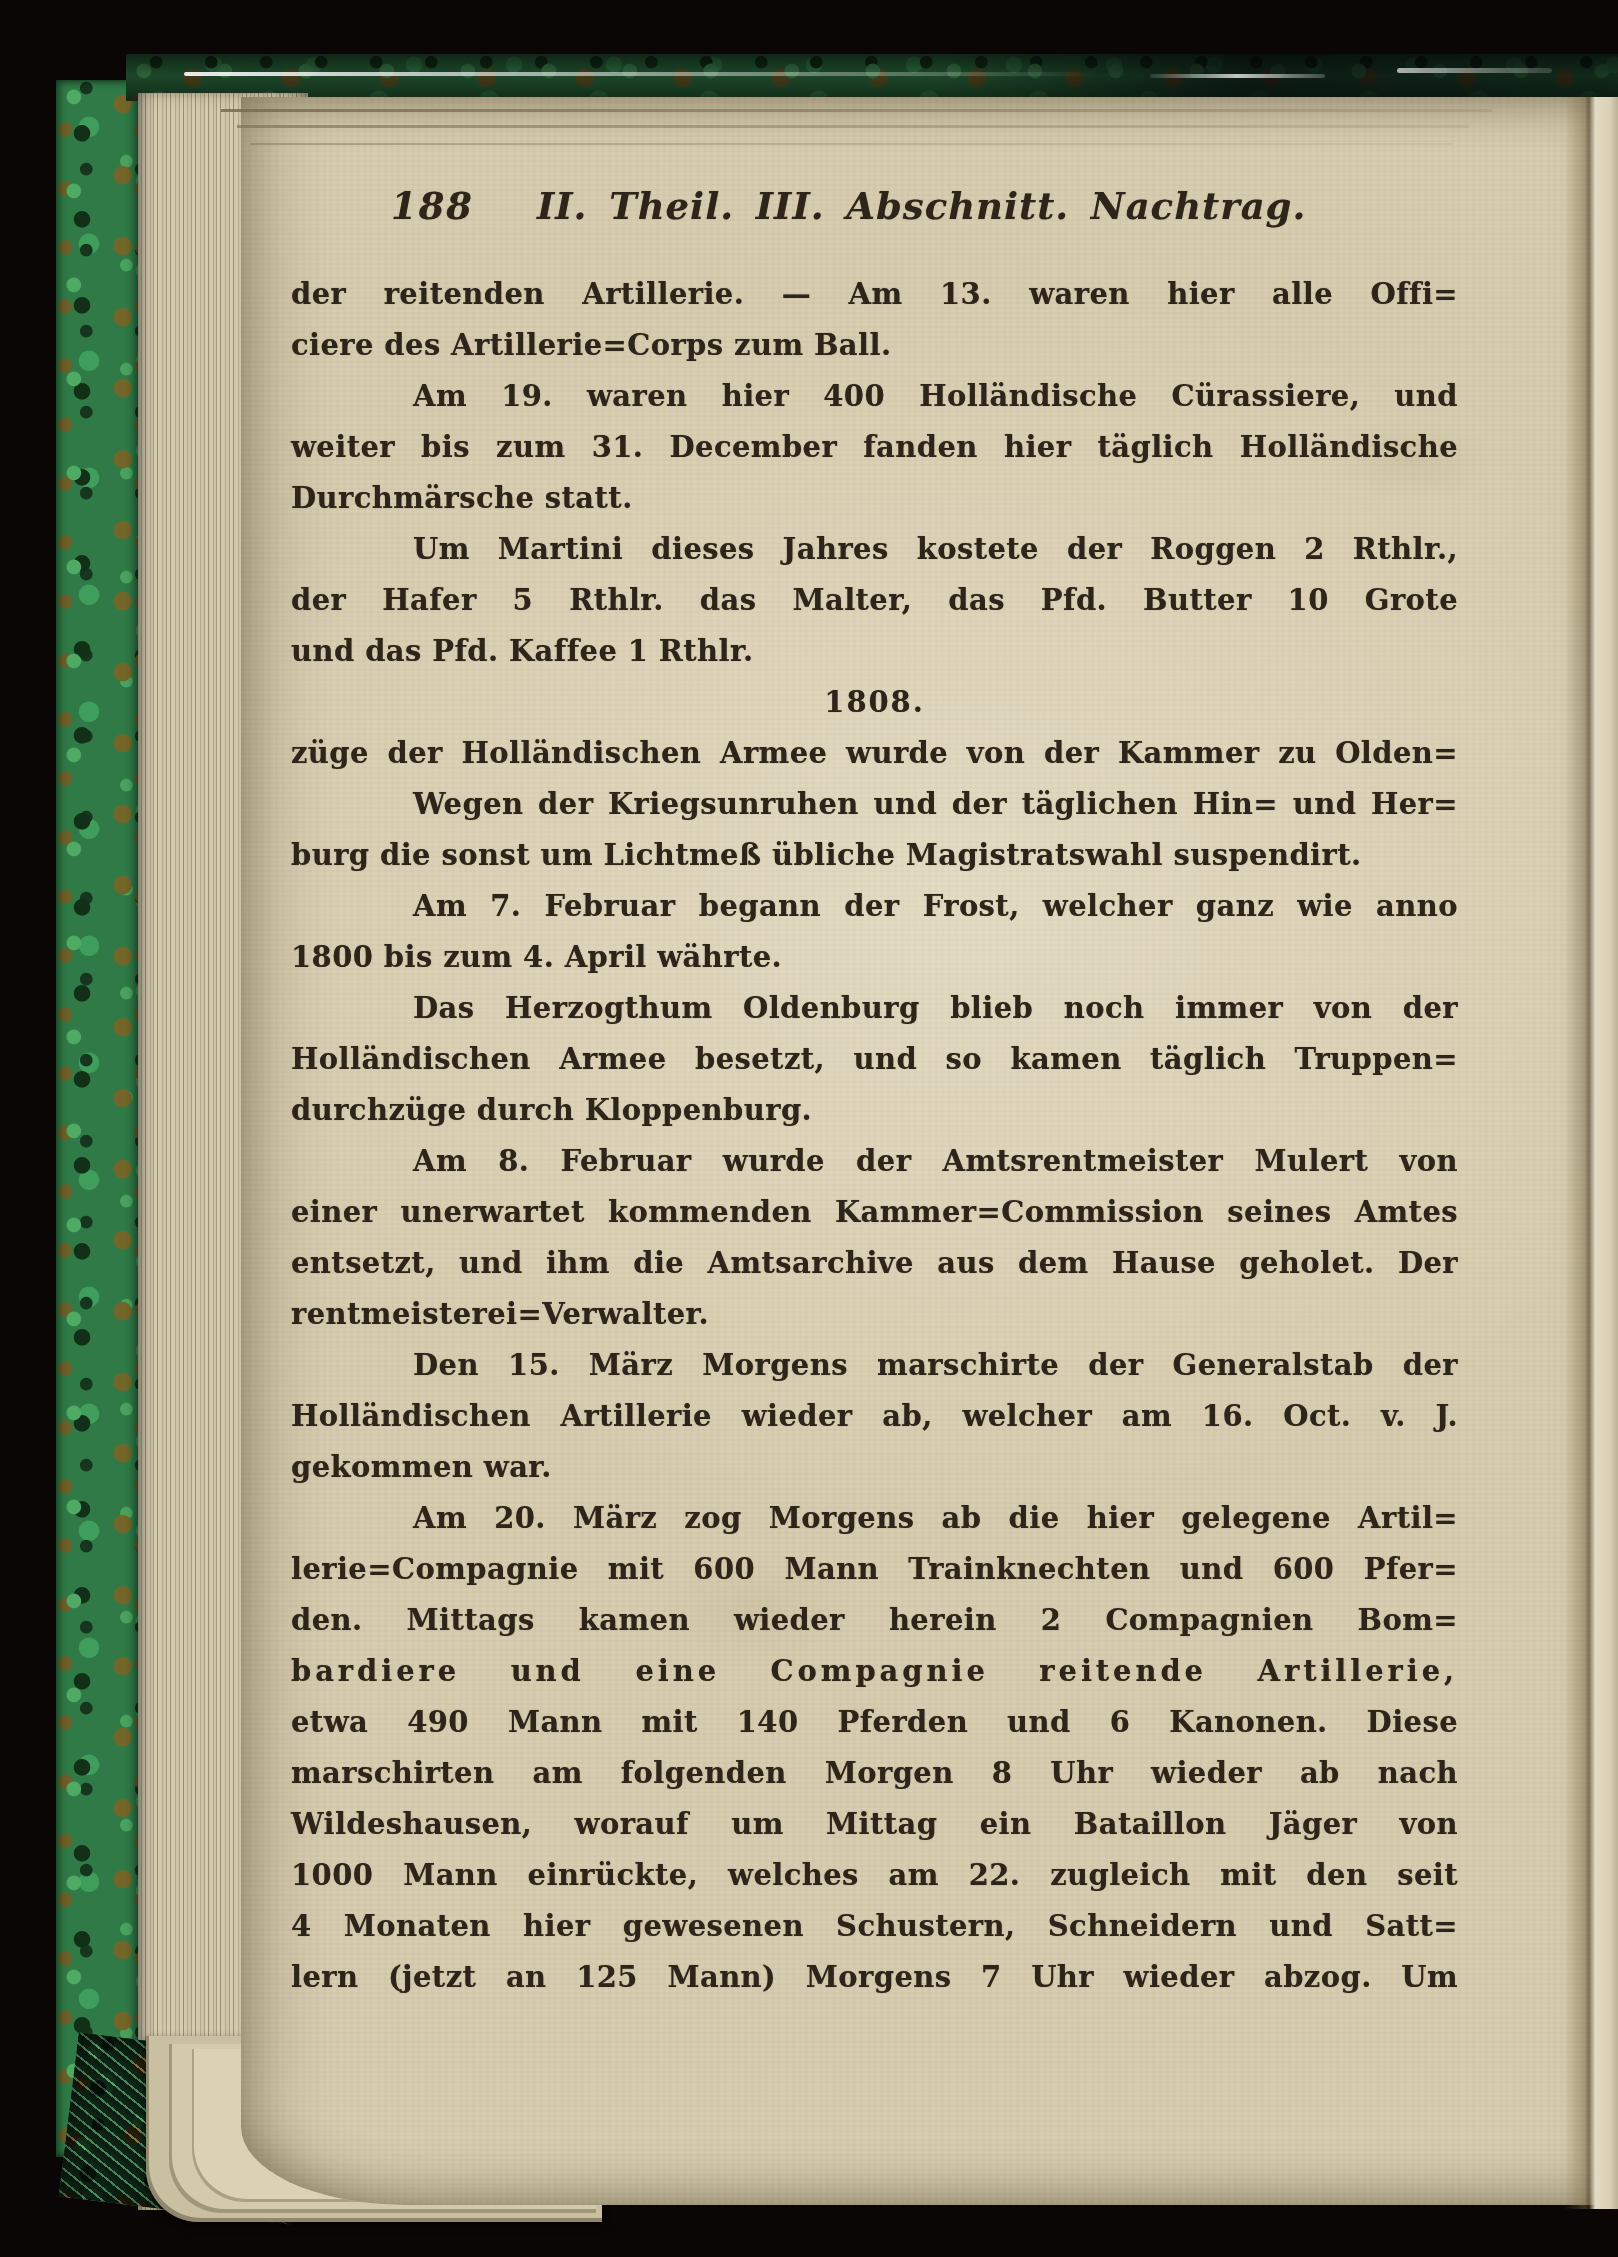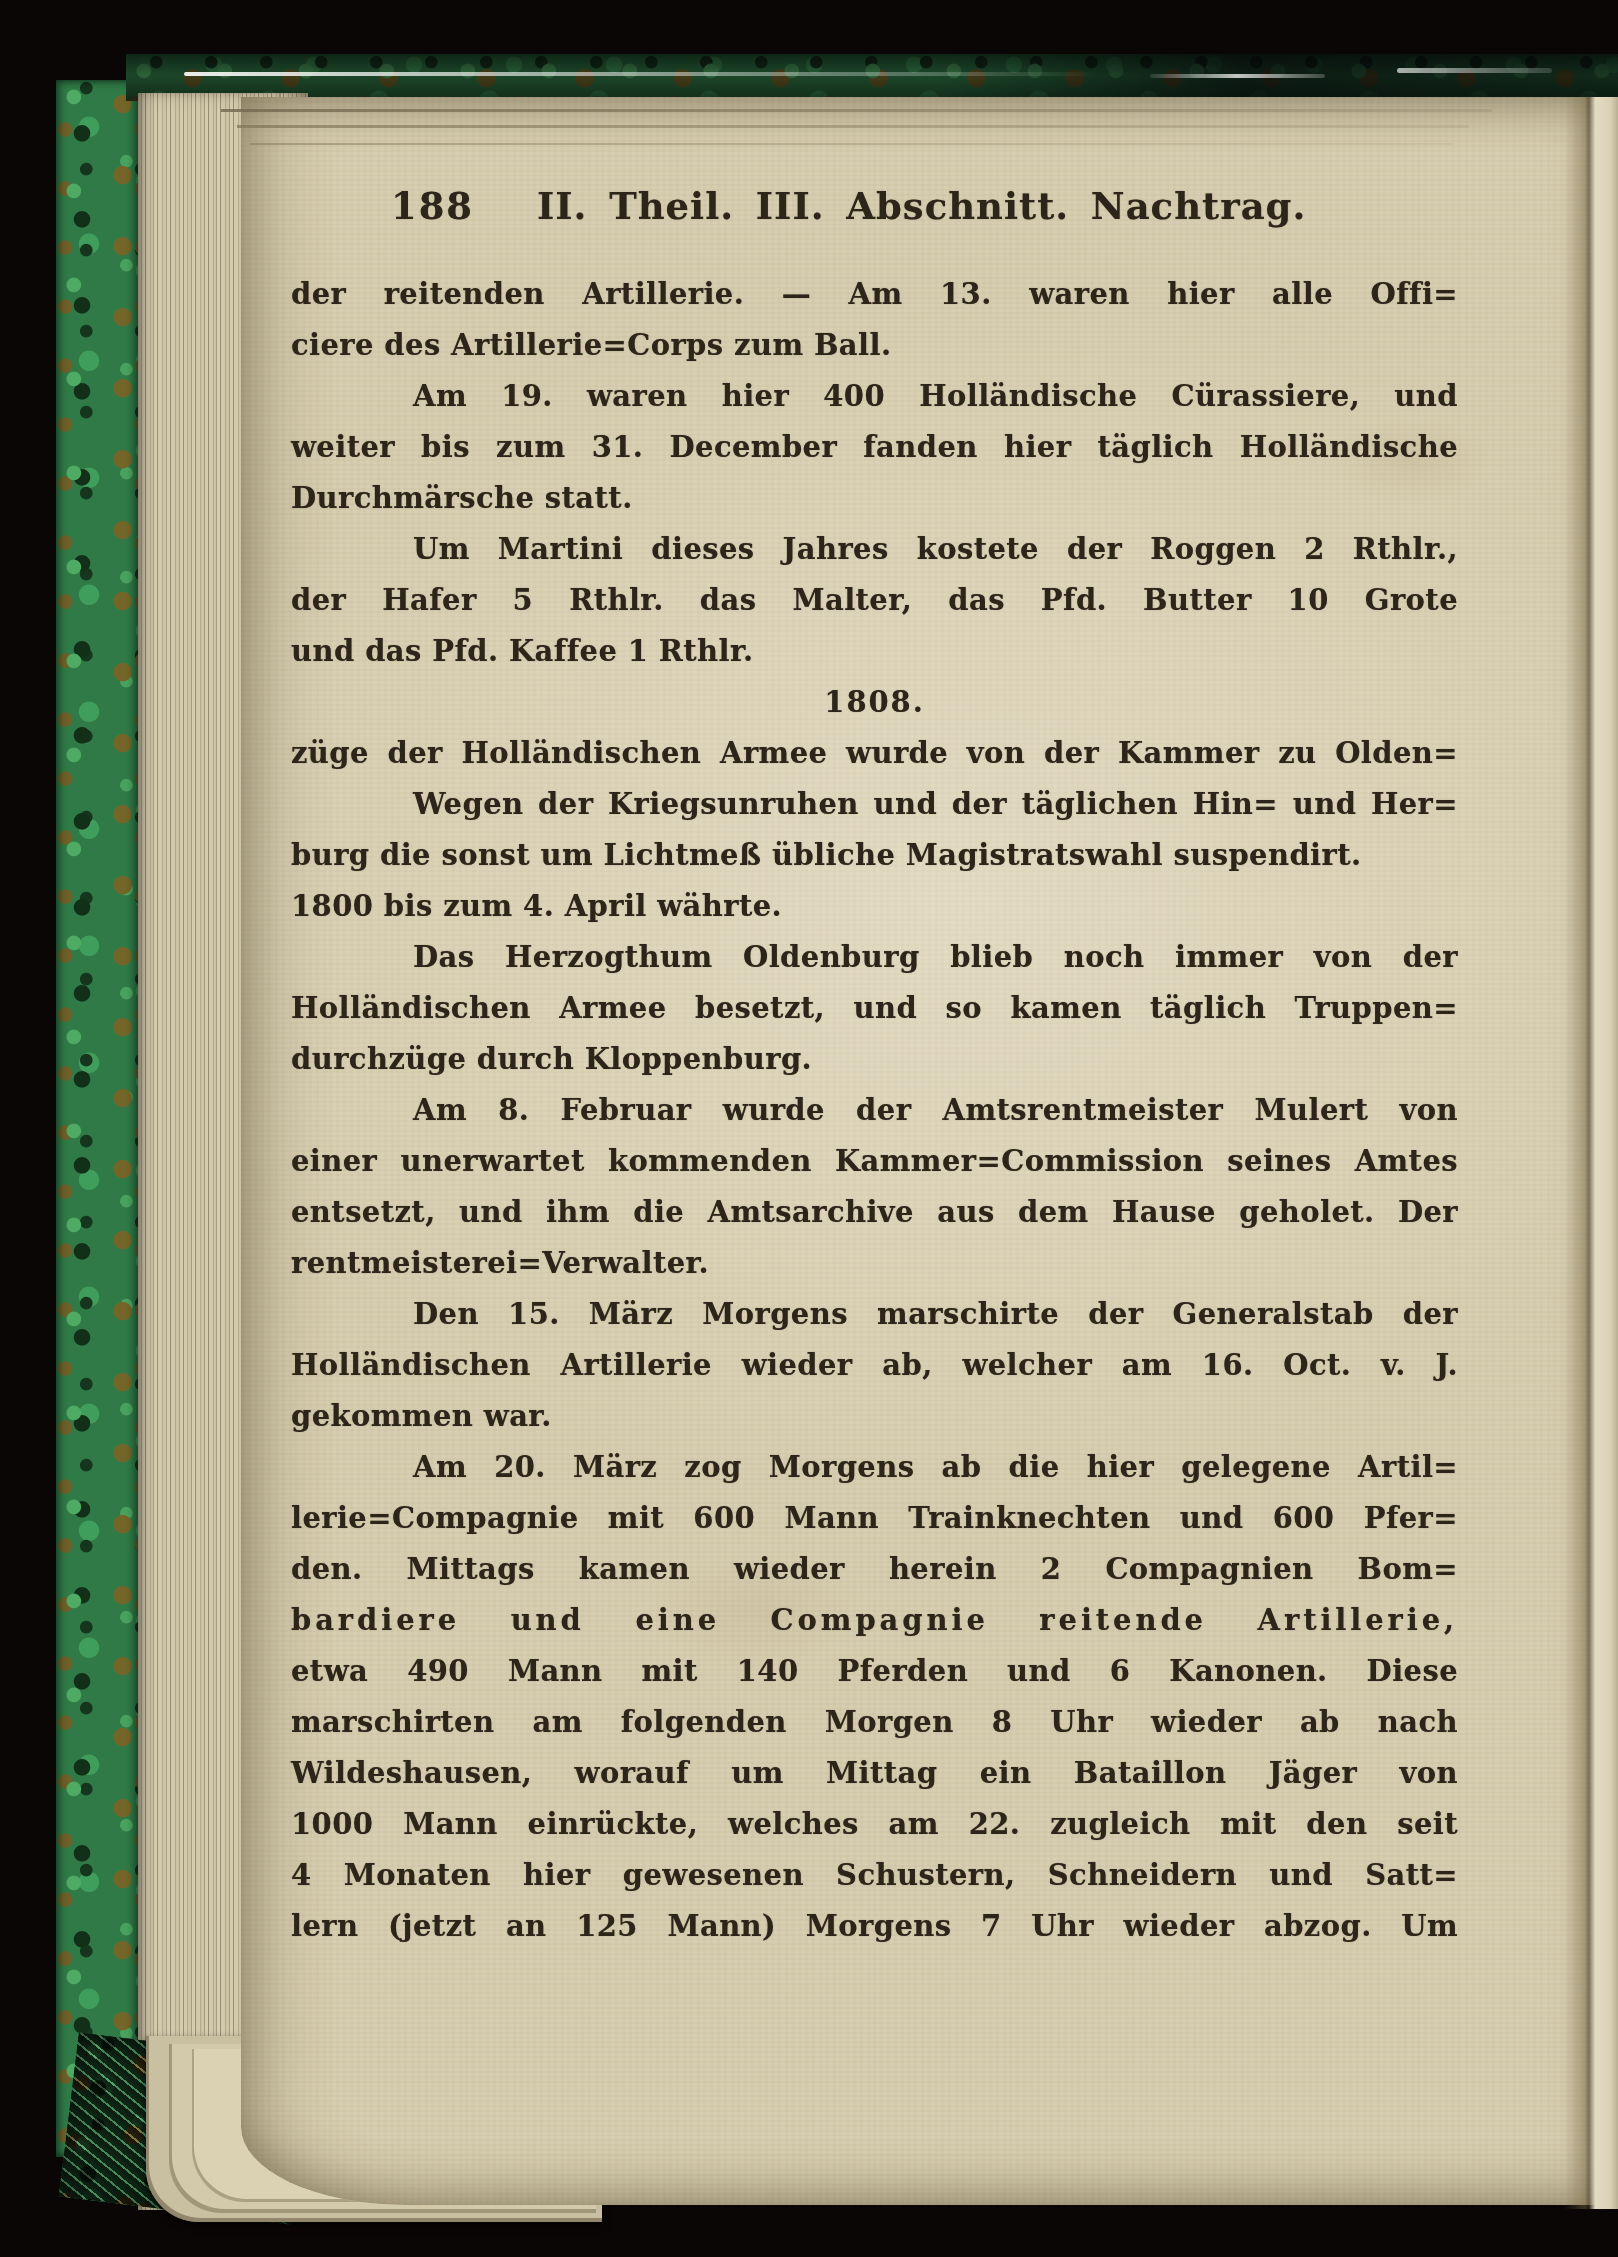--- a/index.html
+++ b/index.html
@@ -78,21 +78,21 @@
   .stain-b{position:absolute;left:408px;top:1456px;width:213px;height:116px;border-radius:50%;
     background:radial-gradient(closest-side, rgba(150,130,85,.10), rgba(150,130,85,0));}
 
   
   .page-fold{position:absolute;left:1564px;top:97px;width:54px;height:2112px;
     background:linear-gradient(90deg, rgba(120,105,70,0) 0, rgba(120,105,70,.45) 38%, rgba(60,50,30,.55) 46%,
                #e3dbc3 58%, #d9d0b6 86%, #b9af93 100%);}
 
   
   .ink{color:#2e251a;text-shadow:0 0 1px rgba(46,37,26,.45);}
-  .page-header{position:absolute;left:291px;top:184px;width:1169px;height:50px;font-size:37px;font-weight:700;}
+  .page-header{position:absolute;left:291px;top:184px;width:1169px;height:50px;font-size:37px;font-weight:700;font-style:italic;}
   .page-number{position:absolute;left:100px;top:0;letter-spacing:1.9px;}
   .running-title{position:absolute;left:50%;top:0;transform:translateX(-44%);white-space:nowrap;letter-spacing:1px;word-spacing:7.8px;}
   .text-block{position:absolute;left:291px;top:269px;width:1167px;font-size:29px;font-weight:700;}
   .line{height:51px;line-height:51px;text-align:justify;text-align-last:justify;letter-spacing:0.4px;}
   .line.pend{text-align-last:left;}
   .line.center{text-align:center;text-align-last:center;letter-spacing:1.9px;}
   .line.indent{padding-left:122px;}
 </style>
 </head>
 <body>
@@ -134,20 +134,21 @@
       <div class="line indent">Am 19. waren hier 400 Holländische Cürassiere, und</div>
       <div class="line">weiter bis zum 31. December fanden hier täglich Holländische</div>
       <div class="line pend">Durchmärsche statt.</div>
       <div class="line indent">Um Martini dieses Jahres kostete der Roggen 2 Rthlr.,</div>
       <div class="line">der Hafer 5 Rthlr. das Malter, das Pfd. Butter 10 Grote</div>
       <div class="line pend">und das Pfd. Kaffee 1 Rthlr.</div>
       <div class="line center">1808.</div>
       <div class="line">züge der Holländischen Armee wurde von der Kammer zu Olden=</div>
       <div class="line indent">Wegen der Kriegsunruhen und der täglichen Hin= und Her=</div>
       <div class="line pend">burg die sonst um Lichtmeß übliche Magistratswahl suspendirt.</div>
+      <div class="line indent">Am 7. Februar begann der Frost, welcher ganz wie anno</div>
       <div class="line pend">1800 bis zum 4. April währte.</div>
       <div class="line indent">Das Herzogthum Oldenburg blieb noch immer von der</div>
       <div class="line">Holländischen Armee besetzt, und so kamen täglich Truppen=</div>
       <div class="line pend">durchzüge durch Kloppenburg.</div>
       <div class="line indent">Am 8. Februar wurde der Amtsrentmeister Mulert von</div>
       <div class="line">einer unerwartet kommenden Kammer=Commission seines Amtes</div>
       <div class="line">entsetzt, und ihm die Amtsarchive aus dem Hause geholet. Der</div>
       <div class="line pend">rentmeisterei=Verwalter.</div>
       <div class="line indent">Den 15. März Morgens marschirte der Generalstab der</div>
       <div class="line">Holländischen Artillerie wieder ab, welcher am 16. Oct. v. J.</div>

